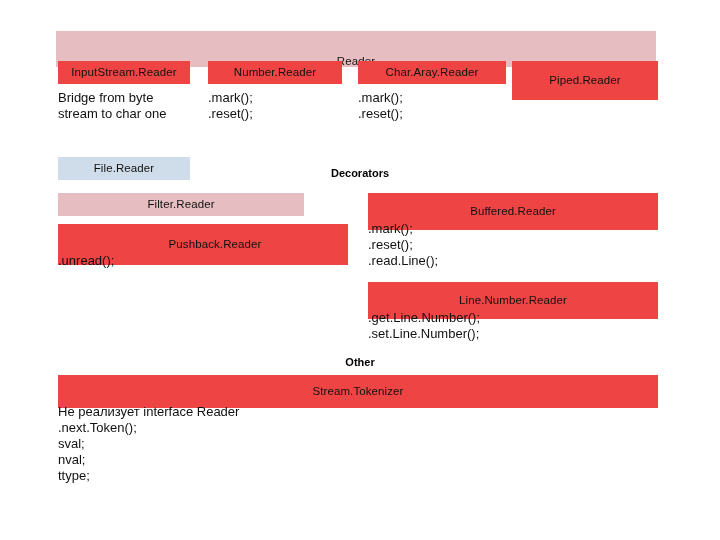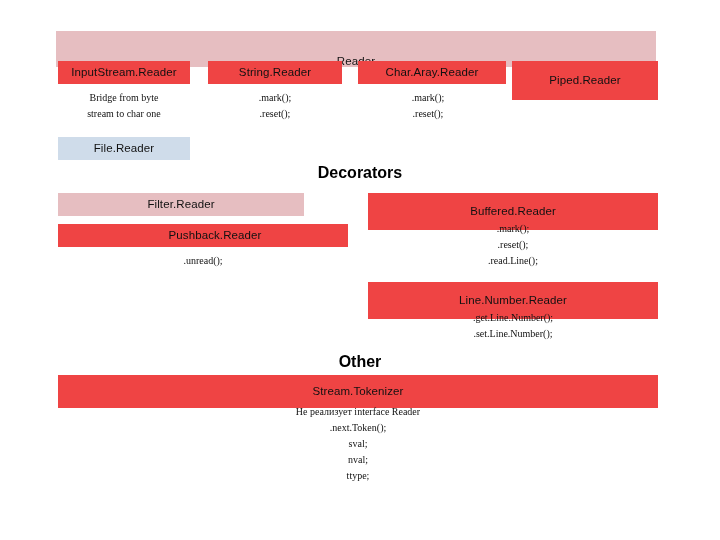--- a/index.html
+++ b/index.html
@@ -29,57 +29,56 @@
     align-items: center;
     justify-content: center;
     font-size: 11.5px;
     line-height: 1;
     letter-spacing: 0.1px;
     color: #111111;
     white-space: nowrap;
   }
   .box.pink   { background: #e6bec1; }
   .box.green  { background: #ef4444; }
-  .box.blue   { background: #cfdcea; }
+  .box.blue   { background: #cfdcea; margin-top: 20px; }
 
   .notes {
     position: absolute;
     box-sizing: border-box;
-    text-align: center;
-    font-size: 10px;
+    text-align: left;
+    font-size: 13px;
     line-height: 16px;
     color: #111111;
-    font-family: Liberation Serif, serif;
   }
   .section-title {
     position: absolute;
     box-sizing: border-box;
     text-align: center;
-    font-size: 16px;
+    font-size: 11px;
     font-weight: bold;
     line-height: 14px;
     color: #000000;
   }
   .note-line { display: block; }
 </style>
 </head>
 <body>
 
 <div id="canvas">
 
   <div class="box pink" style="left:56px; top:31px; width:600px; height:36px;align-items:flex-end;">
     <span>Reader</span>
   </div>
 
   <div class="box green" style="left:58px; top:61px; width:132px; height:23px;">
     <span>InputStream.Reader</span>
   </div>
 
   <div class="box green" style="left:208px; top:61px; width:134px; height:23px;">
-    <span>String.Reader</span>
+    <span>Number.Reader</span>
   </div>
 
   <div class="box green" style="left:358px; top:61px; width:148px; height:23px;">
     <span>Char.Aray.Reader</span>
   </div>
 
   <div class="box green" style="left:512px; top:61px; width:146px; height:39px;">
     <span>Piped.Reader</span>
   </div>
 
@@ -101,21 +100,21 @@
   <div class="box blue" style="left:58px; top:137px; width:132px; height:23px;">
     <span>File.Reader</span>
   </div>
 
   <div class="section-title" style="left:0px; top:166px; width:720px;">Decorators</div>
 
   <div class="box pink" style="left:58px; top:193px; width:246px; height:23px;">
     <span>Filter.Reader</span>
   </div>
 
-  <div class="box green" style="left:58px; top:224px; width:290px; height:23px;padding-left:24px;">
+  <div class="box green" style="left:58px; top:224px; width:290px; height:41px;padding-left:24px;">
     <span>Pushback.Reader</span>
   </div>
 
   <div class="notes" style="left:58px; top:253px; width:290px;">
     <span class="note-line">.unread();</span>
   </div>
 
   <div class="box green" style="left:368px; top:193px; width:290px; height:37px;">
     <span>Buffered.Reader</span>
   </div>

